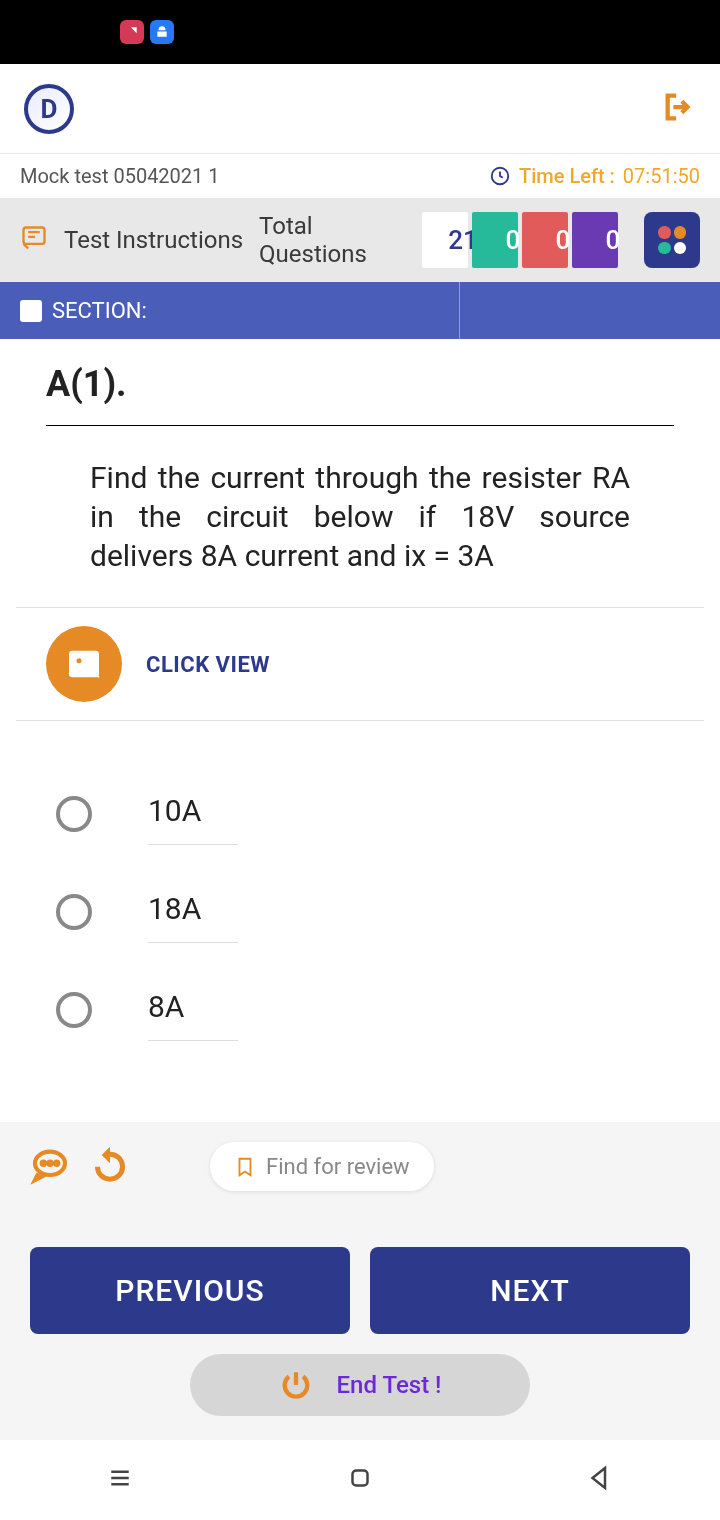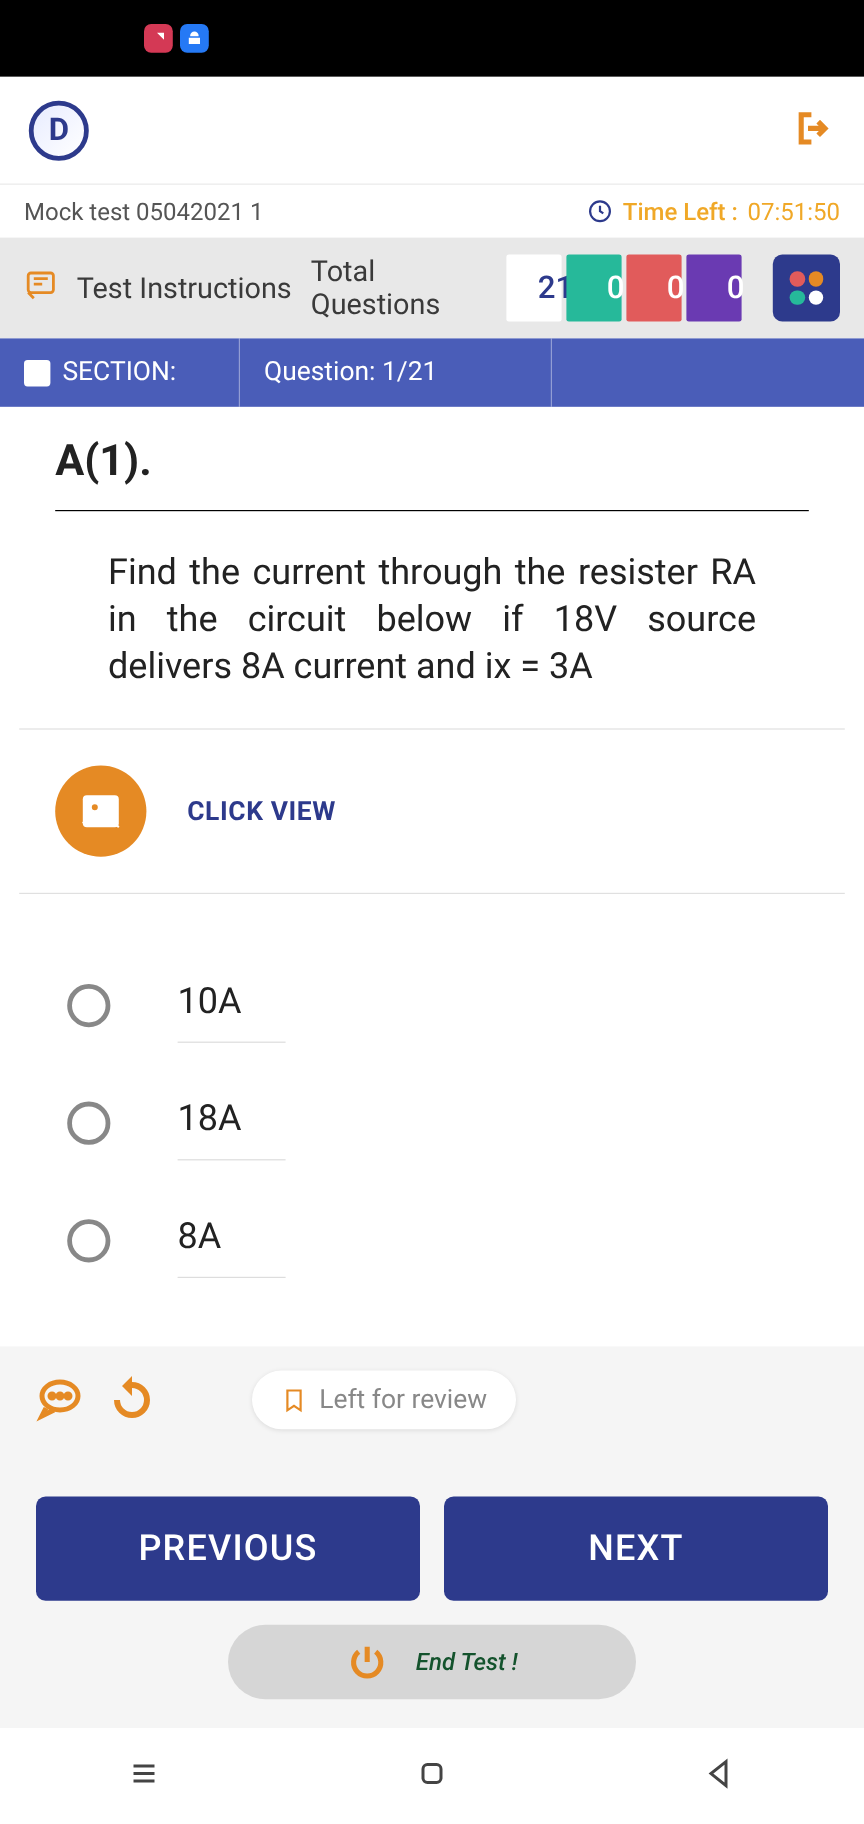--- a/index.html
+++ b/index.html
@@ -42,21 +42,21 @@
 .section-cell:first-child { flex: 1; }
 .section-cell:nth-child(2) { width: 260px; }
 .section-cell:last-child { width: 260px; border-right: none; }
 .section-icon { width: 22px; height: 22px; background: #fff; border-radius: 3px; display: flex; align-items: center; justify-content: center; }
 .section-icon svg { width: 14px; height: 14px; fill: #4a5db8; }
 
 .question-area { padding: 24px 46px 10px; }
 .q-number { font-size: 36px; font-weight: bold; color: #222; padding-bottom: 20px; border-bottom: 1px solid #000000; }
 .q-text { font-size: 30px; color: #222; padding: 32px 44px; line-height: 1.3; text-align: justify; }
 
-.click-view-row { display: flex; align-items: center; gap: 34px; padding: 30px 0; border-top: 1px solid #e0e0e0; border-bottom: 1px solid #e0e0e0; margin: 0 -30px; padding-left: 30px; }
+.click-view-row { display: flex; align-items: center; gap: 24px; padding: 18px 0; border-top: 1px solid #e0e0e0; border-bottom: 1px solid #e0e0e0; margin: 0 -30px; padding-left: 30px; }
 .view-btn { width: 76px; height: 76px; border-radius: 50%; background: #e58a24; display: flex; align-items: center; justify-content: center; }
 .view-btn svg { width: 40px; height: 40px; fill: #fff; }
 .click-view-label { font-size: 22px; font-weight: bold; color: #2d3a8c; letter-spacing: 0.5px; }
 
 .options { padding: 44px 0 0 0; }
 .option-row { display: flex; align-items: center; gap: 56px; padding: 18px 10px; }
 .radio { width: 36px; height: 36px; border: 4px solid #888; border-radius: 50%; flex-shrink: 0; }
 .option-text { font-size: 30px; color: #222; border-bottom: 1px solid #ddd; padding: 10px 0 16px; width: 90px; }
 
 .bottom-controls { position: absolute; bottom: 80px; left: 0; right: 0; background: #f5f5f5; padding: 20px 30px 24px; }
@@ -65,21 +65,21 @@
 .ctrl-icon.reset svg { fill: #e58a24; stroke: none; }
 .mark-review { background: #fff; border-radius: 28px; padding: 12px 24px; display: flex; align-items: center; gap: 10px; box-shadow: 0 1px 4px rgba(0,0,0,0.1); margin-left: 60px; }
 .mark-review svg { width: 22px; height: 22px; fill: none; stroke: #e58a24; stroke-width: 2; }
 .mark-review-label { font-size: 22px; color: #888; }
 
 .nav-buttons { display: flex; gap: 20px; }
 .nav-btn { flex: 1; background: #2d3a8c; color: #fff; font-size: 30px; font-weight: 500; padding: 26px 0; border-radius: 8px; text-align: center; letter-spacing: 1px; margin-top: 36px; }
 
 .end-test { margin: 20px auto 0; width: 340px; background: #d6d6d6; border-radius: 34px; padding: 14px 0; display: flex; align-items: center; justify-content: center; gap: 24px; }
 .end-test svg { width: 34px; height: 34px; stroke: #e58a24; fill: none; stroke-width: 3; }
-.end-test-label { font-size: 20px; color: #14532d; font-weight: 500; font-style: italic; }
+.end-test-label { font-size: 24px; color: #6d28d9; font-weight: 500; }
 
 .nav-bar { position: absolute; bottom: 0; left: 0; right: 0; height: 80px; background: #fff; display: flex; align-items: center; justify-content: space-around; }
 .nav-bar svg { width: 30px; height: 30px; stroke: #444; fill: none; stroke-width: 2; }
 </style>
 </head>
 <body>
 
 <div class="status-bar">
   <div class="status-icon red">
       <svg viewBox="0 0 24 24">
@@ -141,23 +141,20 @@
 
 <div class="section-bar">
   <div class="section-cell">
     <div class="section-icon">
         <svg viewBox="0 0 24 24">
           <path d="M4 5h16M4 10h16M4 15h16M4 20h10"></path>
         </svg>
       </div>
     <span>SECTION:</span>
   </div>
-  <div class="section-cell">
-    <span>Question: 1/21</span>
-  </div>
   <div class="section-cell"></div>
 </div>
 
 <div class="question-area">
   <div class="q-number">A(1).</div>
   <div class="q-text">Find the current through the resister RA in the circuit below if 18V source delivers 8A current and ix = 3A</div>
   <div class="click-view-row">
     <div class="view-btn">
       <svg viewBox="0 0 24 24">
           <rect x="3" y="4" width="18" height="16" rx="2"></rect>
@@ -196,21 +193,21 @@
     </div>
     <div class="ctrl-icon reset">
       <svg viewBox="0 0 24 24">
           <path d="M12 4V1L7 6l5 5V7a6 6 0 11-6 6H3a9 9 0 109-9z"></path>
         </svg>
     </div>
     <div class="mark-review">
       <svg viewBox="0 0 24 24">
           <path d="M6 3h12v18l-6-4-6 4V3z"></path>
         </svg>
-      <span class="mark-review-label">Left for review</span>
+      <span class="mark-review-label">Find for review</span>
     </div>
   </div>
   <div class="nav-buttons">
     <div class="nav-btn">PREVIOUS</div>
     <div class="nav-btn">NEXT</div>
   </div>
   <div class="end-test">
     <svg viewBox="0 0 24 24">
         <path d="M12 3v9M7 6a8 8 0 1010 0"></path>
       </svg>

